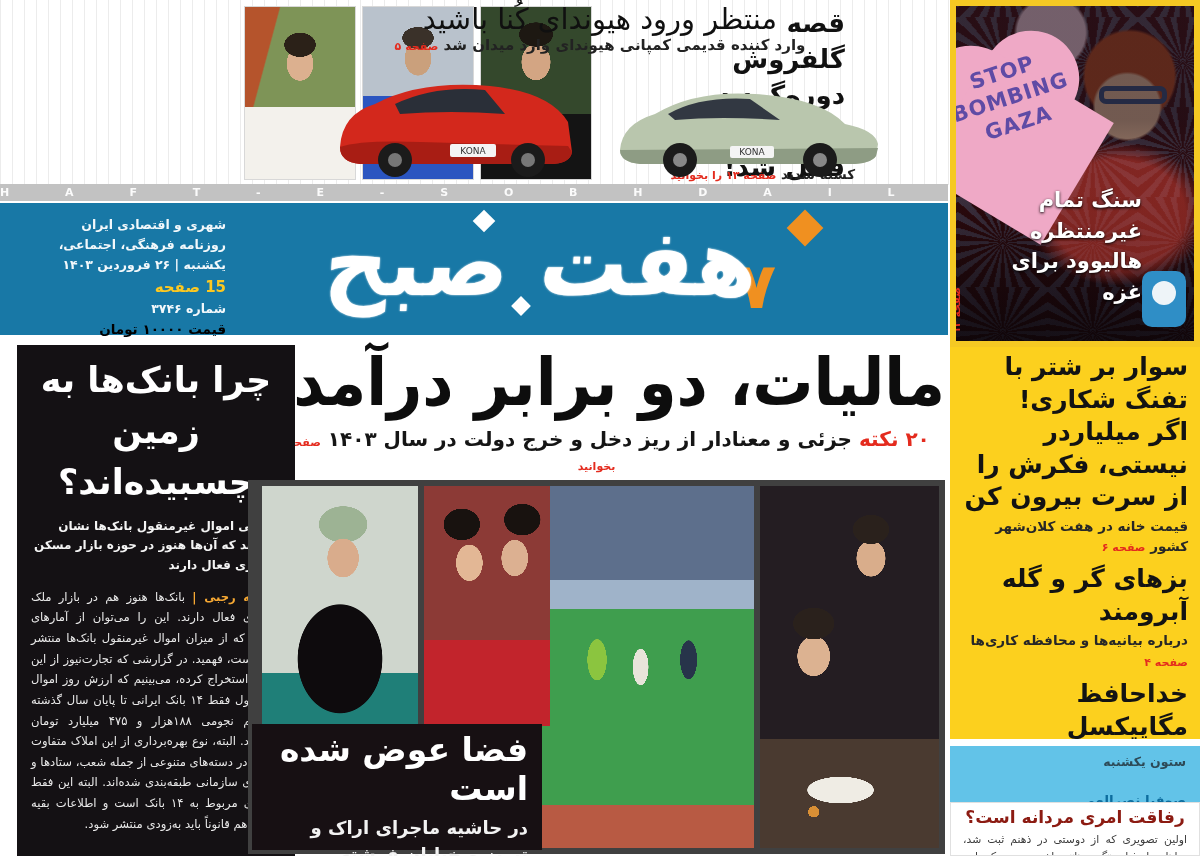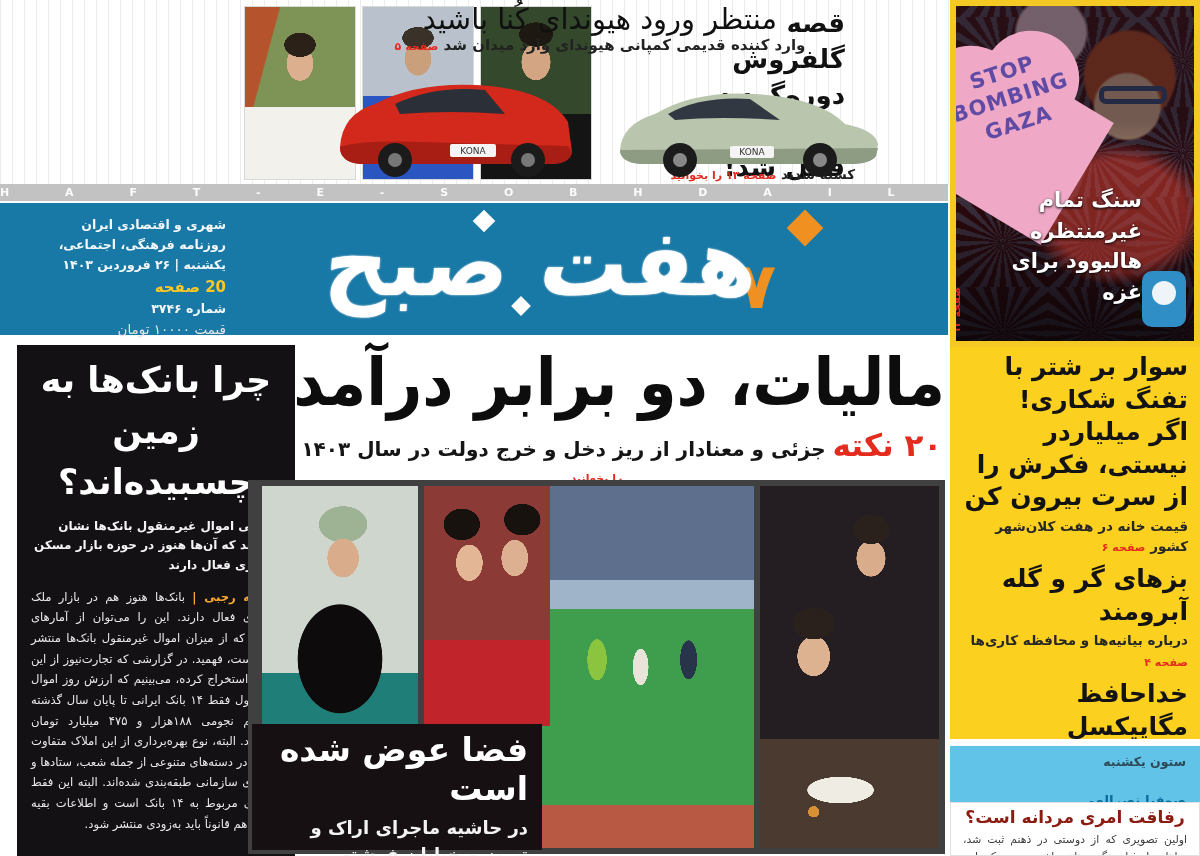--- a/index.html
+++ b/index.html
@@ -26,21 +26,21 @@
   
   #latin-band{left:0;top:184px;width:948px;height:17px;background:#c2c2c2;color:#fbfbfb;
     font-size:11px;font-weight:700;direction:ltr;text-align:center;letter-spacing:26px;
     line-height:17px;overflow:hidden;white-space:nowrap;}
 
   
   #masthead{left:0;top:203px;width:948px;height:132px;background:#1878a6;color:#fff;}
   #mast-info{position:absolute;left:16px;top:12px;width:210px;text-align:right;direction:rtl;line-height:1.6;}
   #mast-info .l{font-size:12.5px;font-weight:700;color:#f2f8fb;}
   #mast-info .y{color:#fcc821;font-weight:900;font-size:15px;}
-  #mast-info .y2{color:#e5e5e5;font-weight:400;font-size:13.5px;}
+  #mast-info .y2{color:#000000;font-weight:700;font-size:13.5px;}
   #logo-wrap{position:absolute;right:120px;top:6px;width:640px;height:120px;}
   #logo-text{position:absolute;right:70px;top:2px;font-size:88px;font-weight:900;color:#ffffff;
     transform:skewX(-4deg) scaleY(1.05);letter-spacing:-4px;text-shadow:0 0 2px #ffffff;}
   .diamond{position:absolute;background:#f09020;transform:rotate(45deg);}
   #logo-seven{position:absolute;right:52px;top:40px;font-size:64px;font-weight:900;color:#f09020;}
 
   
   #gaza{left:950px;top:0;width:250px;height:347px;background:#f5c923;padding:6px;}
   #gaza-inner{position:relative;width:100%;height:100%;overflow:hidden;
     background:
@@ -68,21 +68,21 @@
   #gaza-title{position:absolute;left:16px;bottom:34px;width:170px;text-align:right;color:#ffffff;
     font-size:21px;font-weight:900;line-height:1.45;direction:rtl;text-shadow:0 1px 3px #000;}
   #gaza-pref{position:absolute;left:6px;bottom:8px;color:#e42b1e;font-size:10px;font-weight:700;
     transform:rotate(-90deg);transform-origin:left bottom;}
 
   
   #main-story{left:248px;top:340px;width:697px;height:140px;background:#fff;text-align:center;}
   #main-headline{margin-top:6px;font-size:61px;font-weight:900;color:#0d0d0d;white-space:nowrap;
     letter-spacing:-2px;transform:scaleY(1.08);}
   #main-lead{margin-top:10px;font-size:20px;font-weight:900;color:#151515;}
-  #main-lead .hl{color:#e42b1e;font-size:31px;}
+  #main-lead .hl{color:#e42b1e;font-size:20px;}
 
   
   #banks{left:0;top:345px;width:278px;height:511px;background:#141114;color:#fff;padding:10px 14px;margin-left:17px;}
   #banks-title{font-size:35px;font-weight:900;text-align:center;line-height:1.45;letter-spacing:-1px;}
   #banks-sub{margin-top:10px;font-size:12px;font-weight:700;text-align:right;line-height:1.6;color:#f4f4f4;}
   #banks-body{margin-top:12px;font-size:11.6px;text-align:justify;line-height:1.78;color:#e9e9e9;}
   #banks-body .byline{color:#f6a833;font-weight:900;}
 
   
   #montage{left:248px;top:480px;width:697px;height:374px;background:#404040;}
@@ -171,21 +171,21 @@
     </svg>
   </div>
 
   <div id="latin-band" class="abs">H A F T - E - S O B H  D A I L Y</div>
 
   <div id="masthead" class="abs">
     <div id="mast-info">
       <div class="l">شهری و اقتصادی ایران</div>
       <div class="l">روزنامه فرهنگی، اجتماعی،</div>
       <div class="l">یکشنبه | ۲۶ فروردین ۱۴۰۳</div>
-      <div class="y">20 صفحه</div>
+      <div class="y">15 صفحه</div>
       <div class="l">شماره ۳۷۴۶</div>
       <div class="y2">قیمت ۱۰۰۰۰ تومان</div>
     </div>
     <div id="logo-wrap">
       <div class="diamond" style="right:10px;top:6px;width:26px;height:26px;"></div>
       <div class="diamond" style="right:336px;top:4px;width:16px;height:16px;background:#ffffff;"></div>
       <div class="diamond" style="right:300px;top:90px;width:14px;height:14px;background:#ffffff;"></div>
       <div id="logo-seven">۷</div>
       <div id="logo-text">هفت صبح</div>
     </div>

